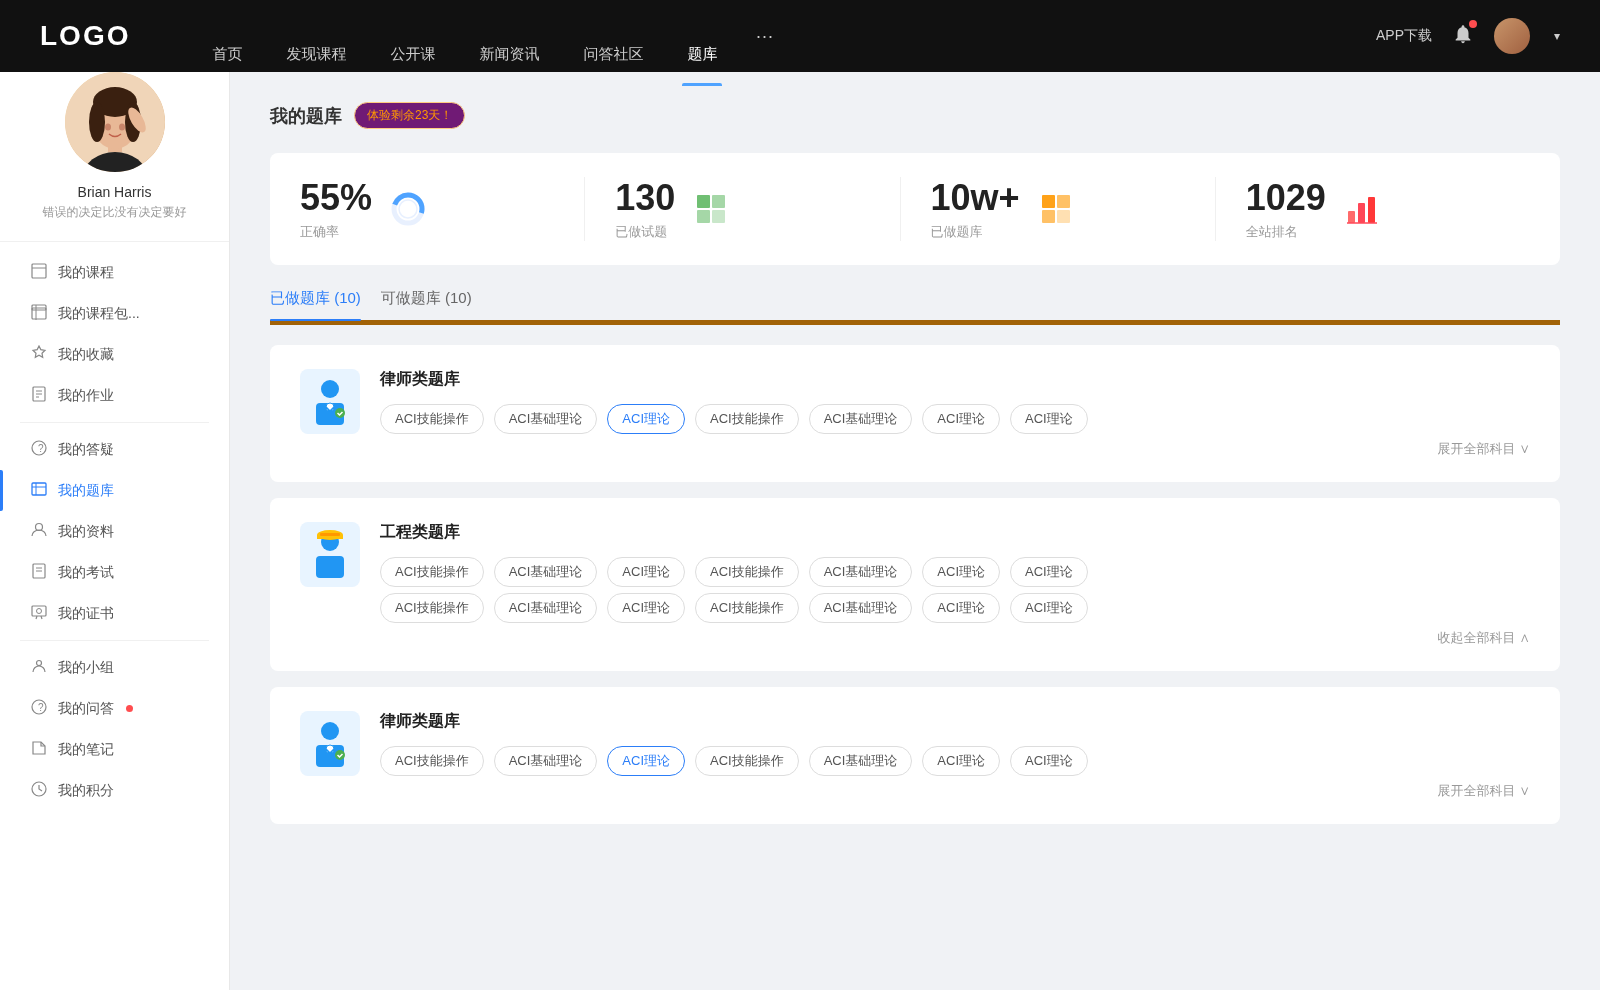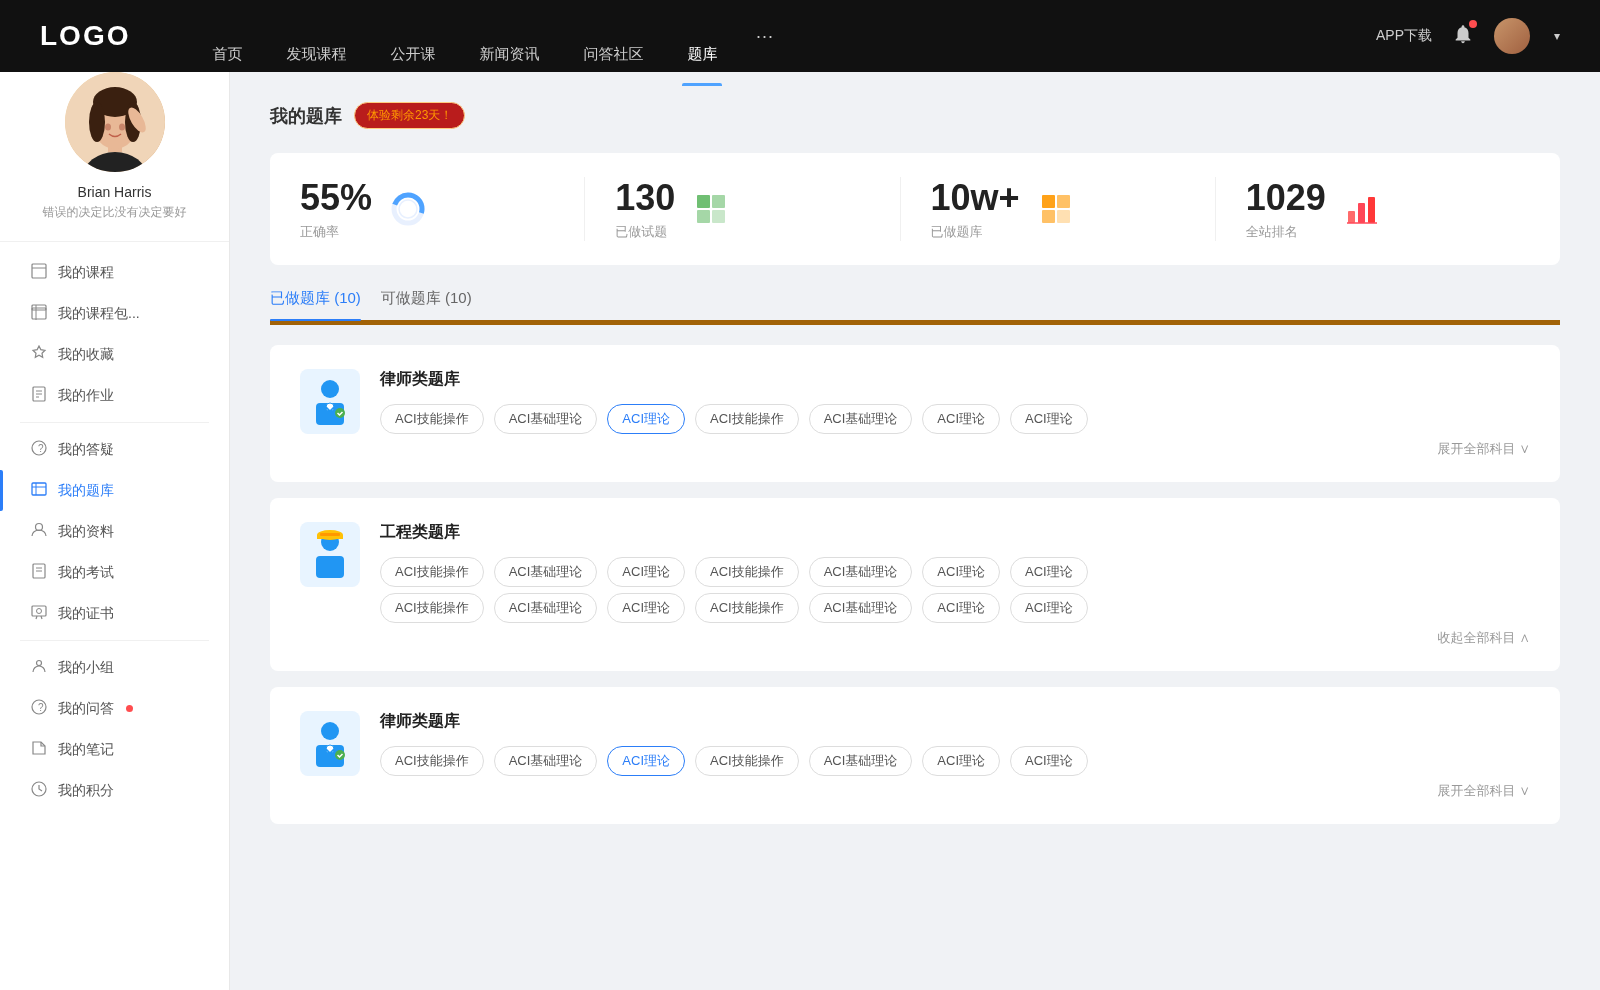--- a/index.html
+++ b/index.html
@@ -35,21 +35,21 @@
     .menu-item.active { color: #2c7ef8; font-weight: 500; }
     .menu-item.active::before { content: ''; position: absolute; left: 0; top: 0; bottom: 0; width: 3px; background: #2c7ef8; border-radius: 0 2px 2px 0; }
     .menu-icon { width: 18px; text-align: center; font-size: 15px; flex-shrink: 0; }
     .menu-divider { height: 1px; background: #f0f0f0; margin: 6px 20px; }
     .red-dot { width: 7px; height: 7px; background: #ff4d4f; border-radius: 50%; display: inline-block; margin-left: 2px; }
 
     
     .content { flex: 1; padding: 30px 40px; background: #f0f2f5; }
     .page-header { display: flex; align-items: center; gap: 12px; margin-bottom: 24px; }
     .page-title { font-size: 18px; font-weight: 600; color: #333; }
-    .trial-badge { background: #b91c1c; color: #ff9800; font-size: 12px; padding: 4px 12px; border-radius: 20px; border: 1px solid #ffcc80; }
+    .trial-badge { background: #701a75; color: #ff9800; font-size: 12px; padding: 4px 12px; border-radius: 20px; border: 1px solid #ffcc80; }
 
     
     .stats-card { background: white; border-radius: 8px; padding: 24px 30px; display: flex; align-items: center; margin-bottom: 24px; gap: 0; }
     .stat-item { flex: 1; display: flex; align-items: center; gap: 16px; border-right: 1px solid #f0f0f0; padding: 0 30px; }
     .stat-item:first-child { padding-left: 0; }
     .stat-item:last-child { border-right: none; }
     .stat-value { font-size: 36px; font-weight: 600; color: #222; }
     .stat-label { font-size: 13px; color: #999; margin-top: 4px; }
     .stat-icon { width: 40px; height: 40px; flex-shrink: 0; display: flex; align-items: center; justify-content: center; }
     .stat-text { display: flex; flex-direction: column; }

